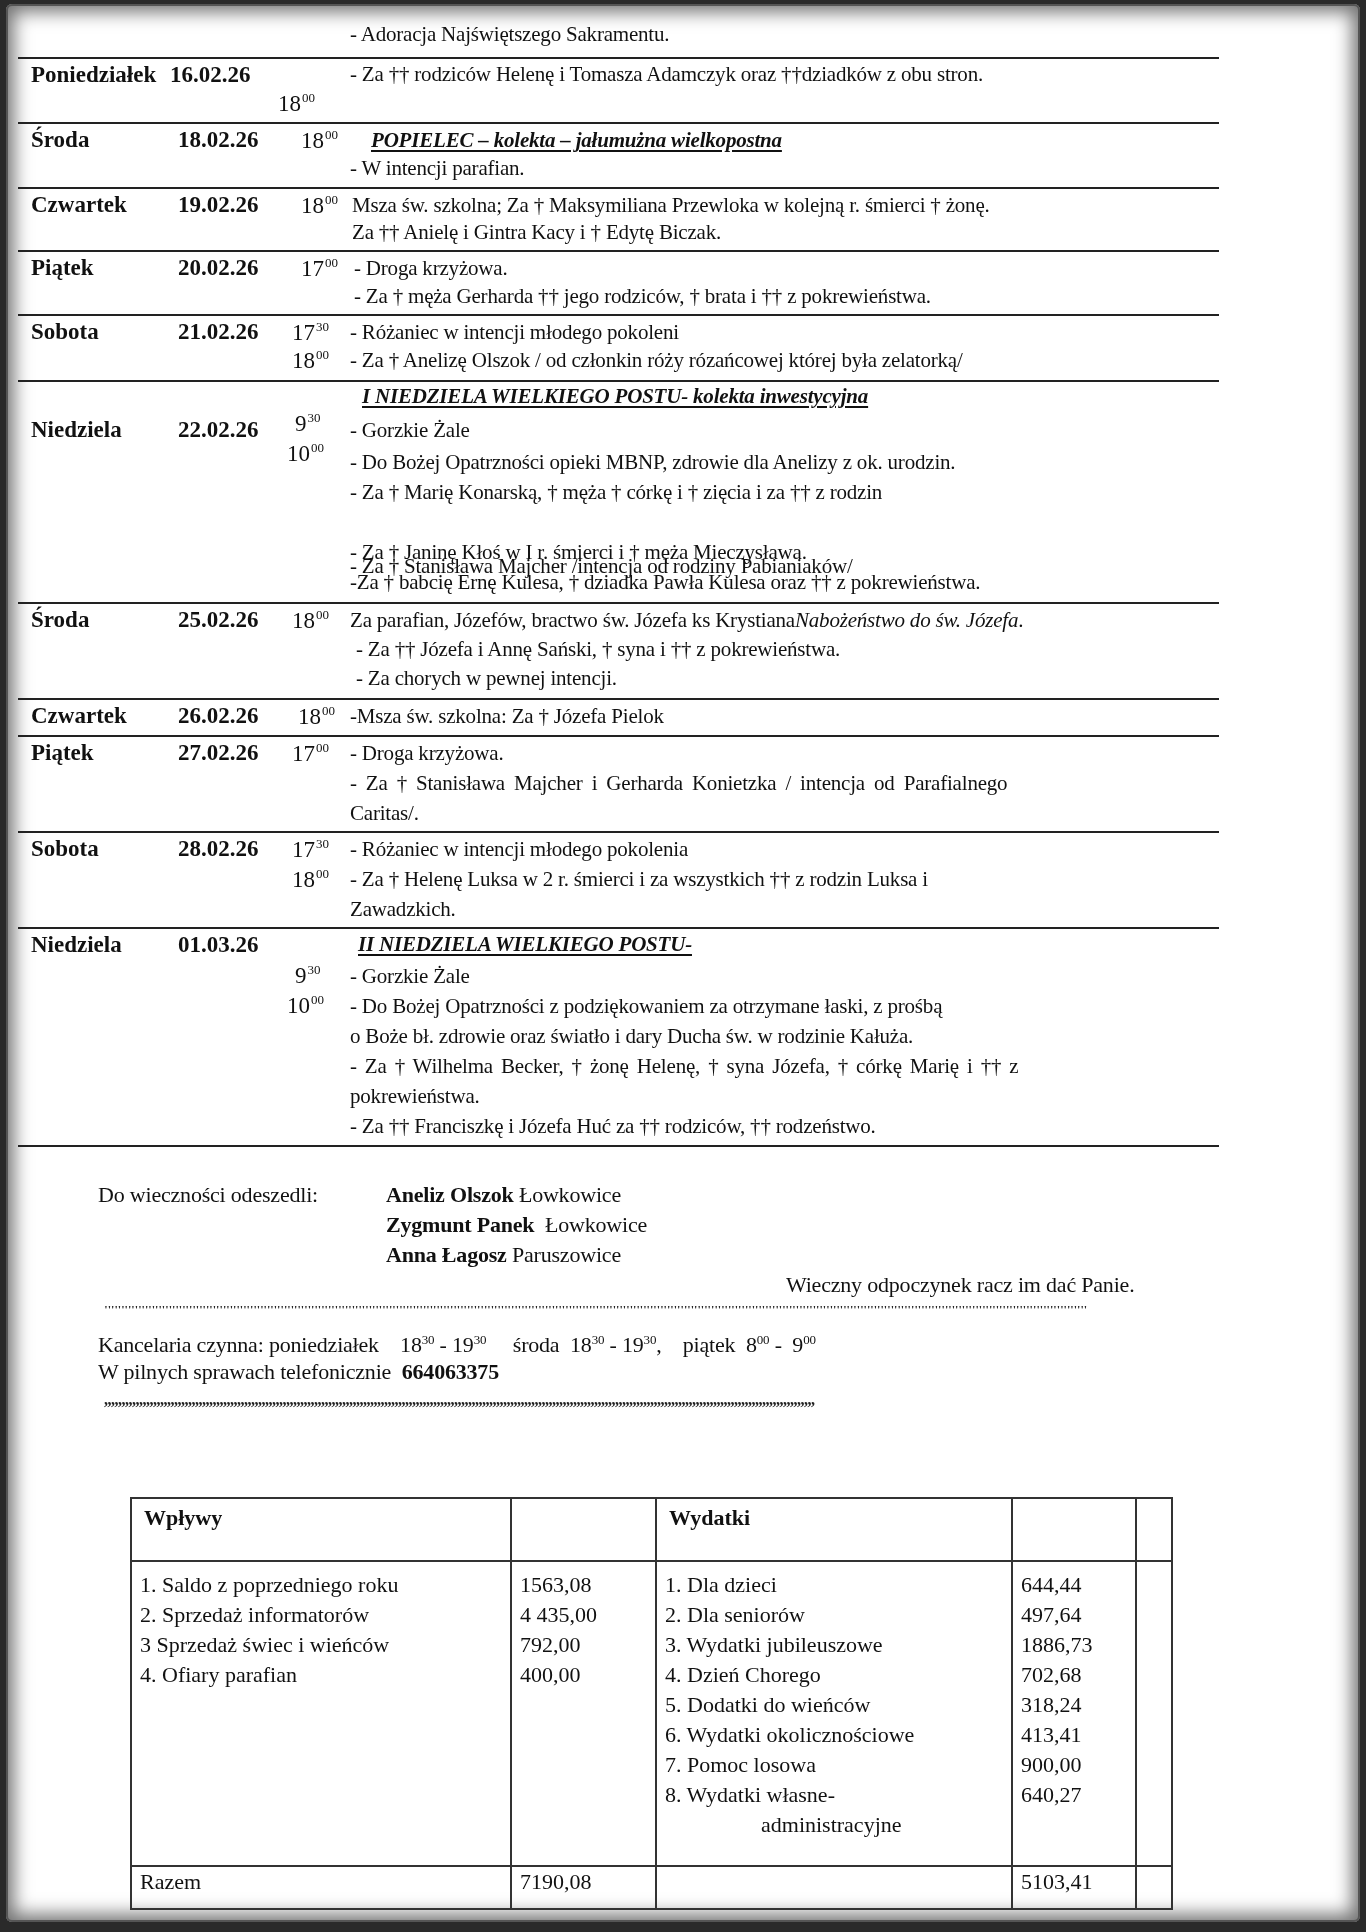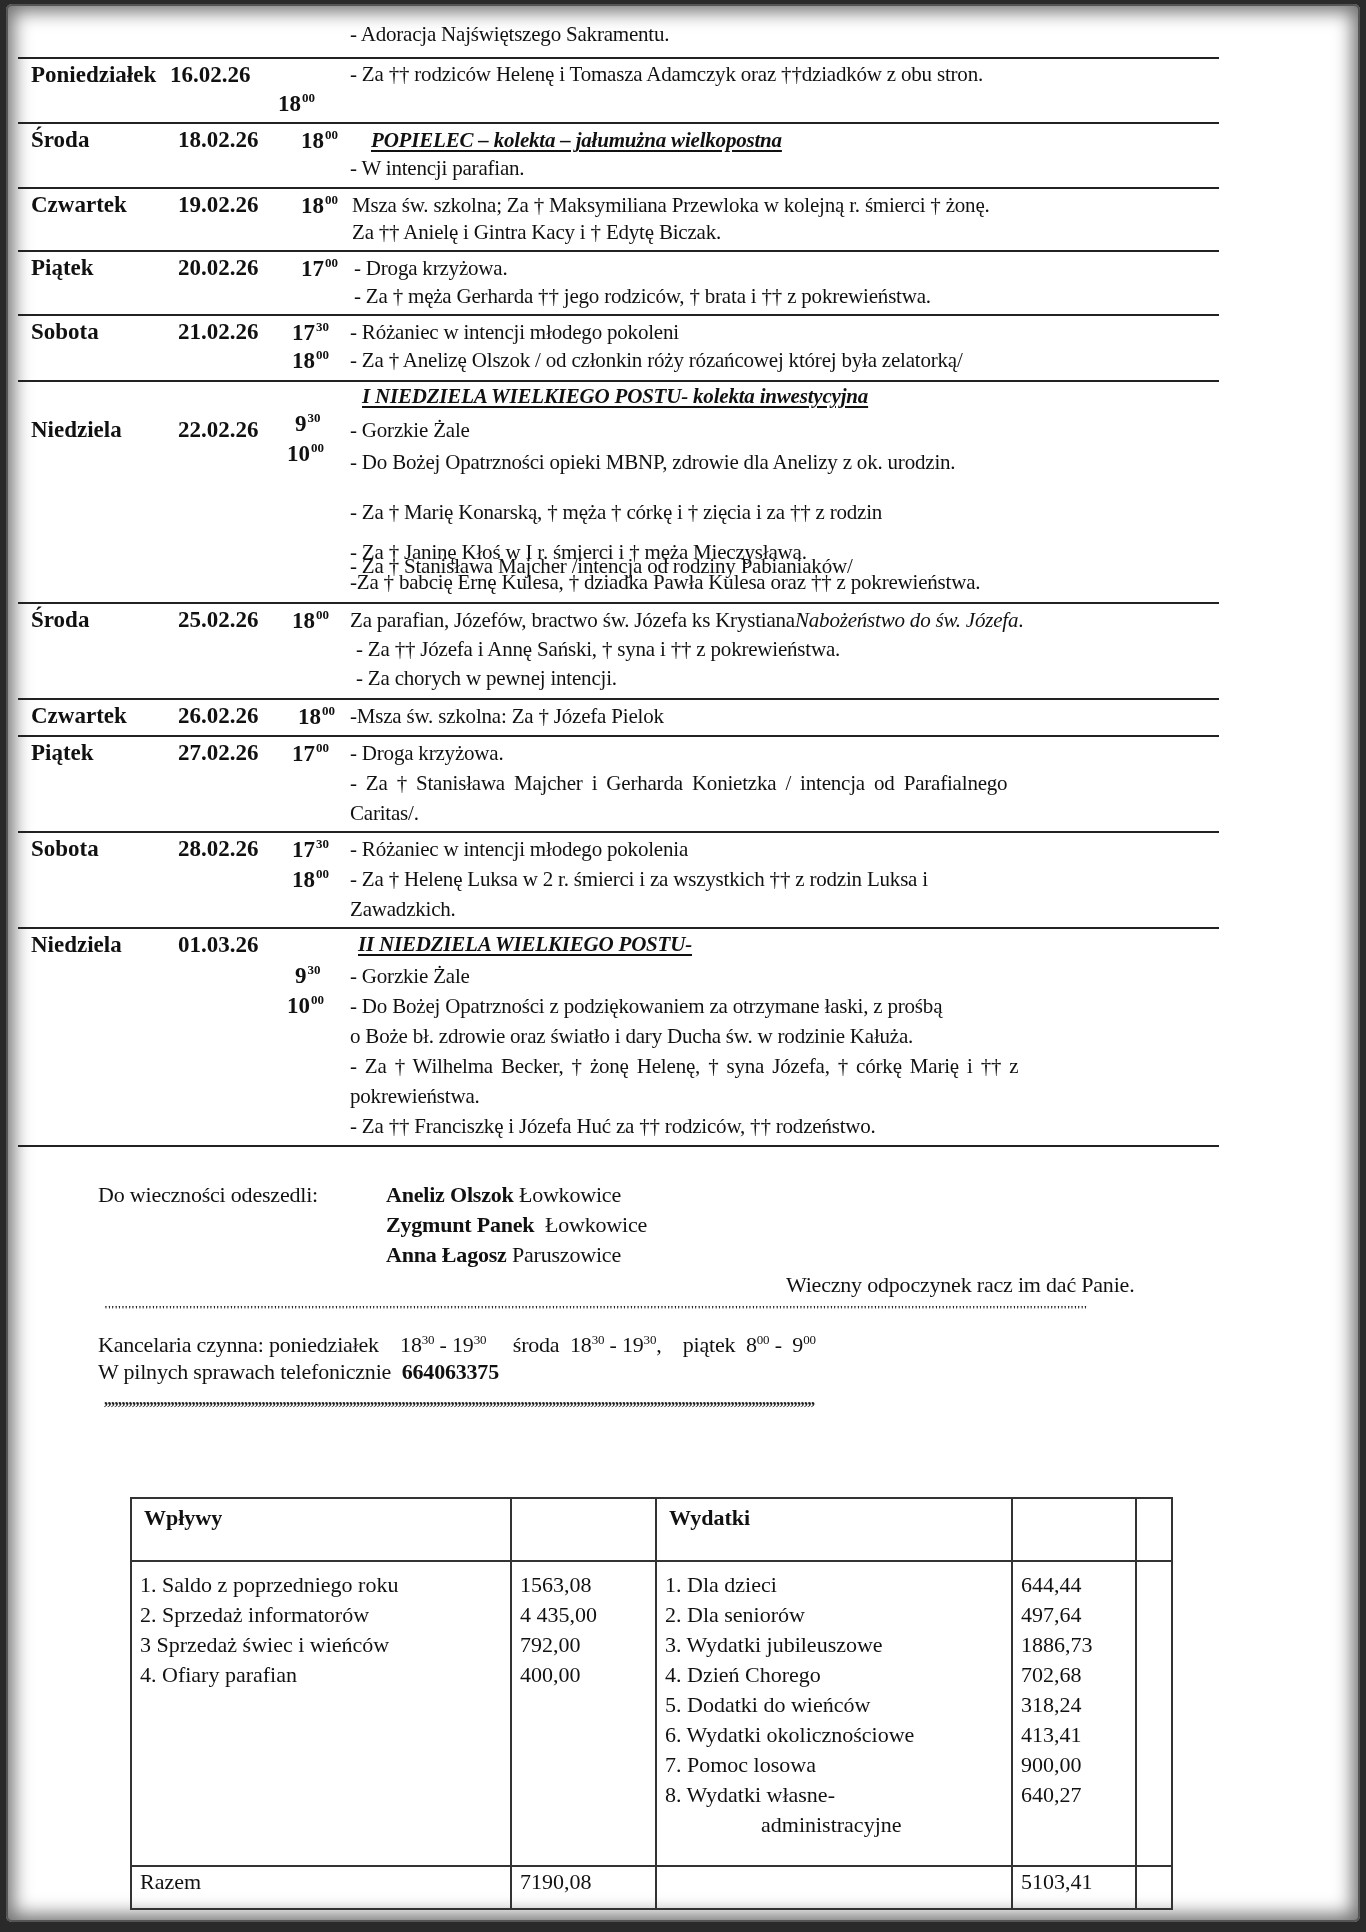--- a/index.html
+++ b/index.html
@@ -7,21 +7,21 @@
   body { font-family: "Liberation Serif", serif; color: #111; }
   .frame {
     position: absolute; left: 6px; top: 4px; width: 1354px; height: 1918px;
     background: #fff;
     box-shadow: inset 0 0 0 2px #555, inset 0 0 18px 8px rgba(0,0,0,0.55);
     border-radius: 6px;
   }
   .hline { position: absolute; left: 12px; width: 1201px; height: 2px; background: #222; }
   .day { position: absolute; left: 25px; font-weight: bold; font-size: 23px; }
   .date { position: absolute; left: 172px; font-weight: bold; font-size: 23px; }
-  .time { position: absolute; font-weight: bold; font-size: 23px; }
+  .time { position: absolute; font-weight: normal; font-size: 23px; }
   .time sup { font-size: 13px; vertical-align: 9px; margin-left: 1px; }
   .txt { position: absolute; font-size: 21px; white-space: nowrap; letter-spacing: -0.2px; }
   .head { font-style: italic; font-weight: bold; text-decoration: underline; text-decoration-thickness: 2px; text-underline-offset: 3px; font-size: 21px; }
   .it { font-style: italic; }
   .b { font-weight: bold; }
   .dots { position: absolute; left: 98px; width: 1162px; height: 10px; overflow: hidden; font-size: 14px; letter-spacing: -0.5px; line-height: 10px; font-weight: bold; color: #222; }
   table.fin { position: absolute; left: 124px; top: 1493px; border-collapse: collapse; font-size: 22px; }
   table.fin td { border-left: 2px solid #333; border-right: 2px solid #333; vertical-align: top; padding: 0 8px; }
   table.fin tr.hdr td { border-top: 2px solid #333; border-bottom: 2px solid #333; height: 63px; padding-top: 6px; font-weight: bold; }
   table.fin tr.body td { height: 305px; padding-top: 8px; line-height: 30px; }
@@ -72,21 +72,21 @@
   <div class="txt" style="left:344px;top:344px;">- Za † Anelizę Olszok / od członkin róży rózańcowej której była zelatorką/</div>
   <div class="hline" style="top:376px;"></div>
 
   <div class="txt head" style="left:356px;top:380px;">I NIEDZIELA  WIELKIEGO POSTU-  kolekta inwestycyjna</div>
   <div class="day" style="top:413px;">Niedziela</div>
   <div class="date" style="top:413px;">22.02.26</div>
   <div class="time" style="left:289px;top:406px;"><span>9</span><sup>30</sup></div>
   <div class="time" style="left:281px;top:436px;"><span>10</span><sup>00</sup></div>
   <div class="txt" style="left:344px;top:414px;">-  Gorzkie Żale</div>
   <div class="txt" style="left:344px;top:446px;">-  Do Bożej Opatrzności opieki MBNP, zdrowie dla Anelizy z ok. urodzin.</div>
-  <div class="txt" style="left:344px;top:476px;margin-top:20px;">- Za † Marię Konarską, † męża †  córkę i † zięcia i za †† z rodzin</div>
+  <div class="txt" style="left:344px;top:476px;">- Za † Marię Konarską, † męża †  córkę i † zięcia i za †† z rodzin</div>
   <div class="txt" style="left:344px;top:506px;margin-top:44px;">- Za † Stanisława Majcher  /intencja od rodziny Pabianiaków/</div>
   <div class="txt" style="left:344px;top:536px;">- Za † Janinę Kłoś w I r. śmierci i  † męża Mieczysława.</div>
   <div class="txt" style="left:344px;top:566px;">-Za † babcię Ernę Kulesa, † dziadka Pawła Kulesa oraz  ††  z pokrewieństwa.</div>
   <div class="hline" style="top:598px;"></div>
 
   <div class="day" style="top:603px;">Środa</div>
   <div class="date" style="top:603px;">25.02.26</div>
   <div class="time" style="left:286px;top:603px;"><span>18</span><sup>00</sup></div>
   <div class="txt" style="left:344px;top:604px;"><span>Za parafian, Józefów, bractwo św. Józefa ks Krystiana</span><span class="it">Nabożeństwo do św. Józefa</span>.</div>
   <div class="txt" style="left:350px;top:633px;">- Za †† Józefa i Annę Sański, † syna i  ††  z pokrewieństwa.</div>

